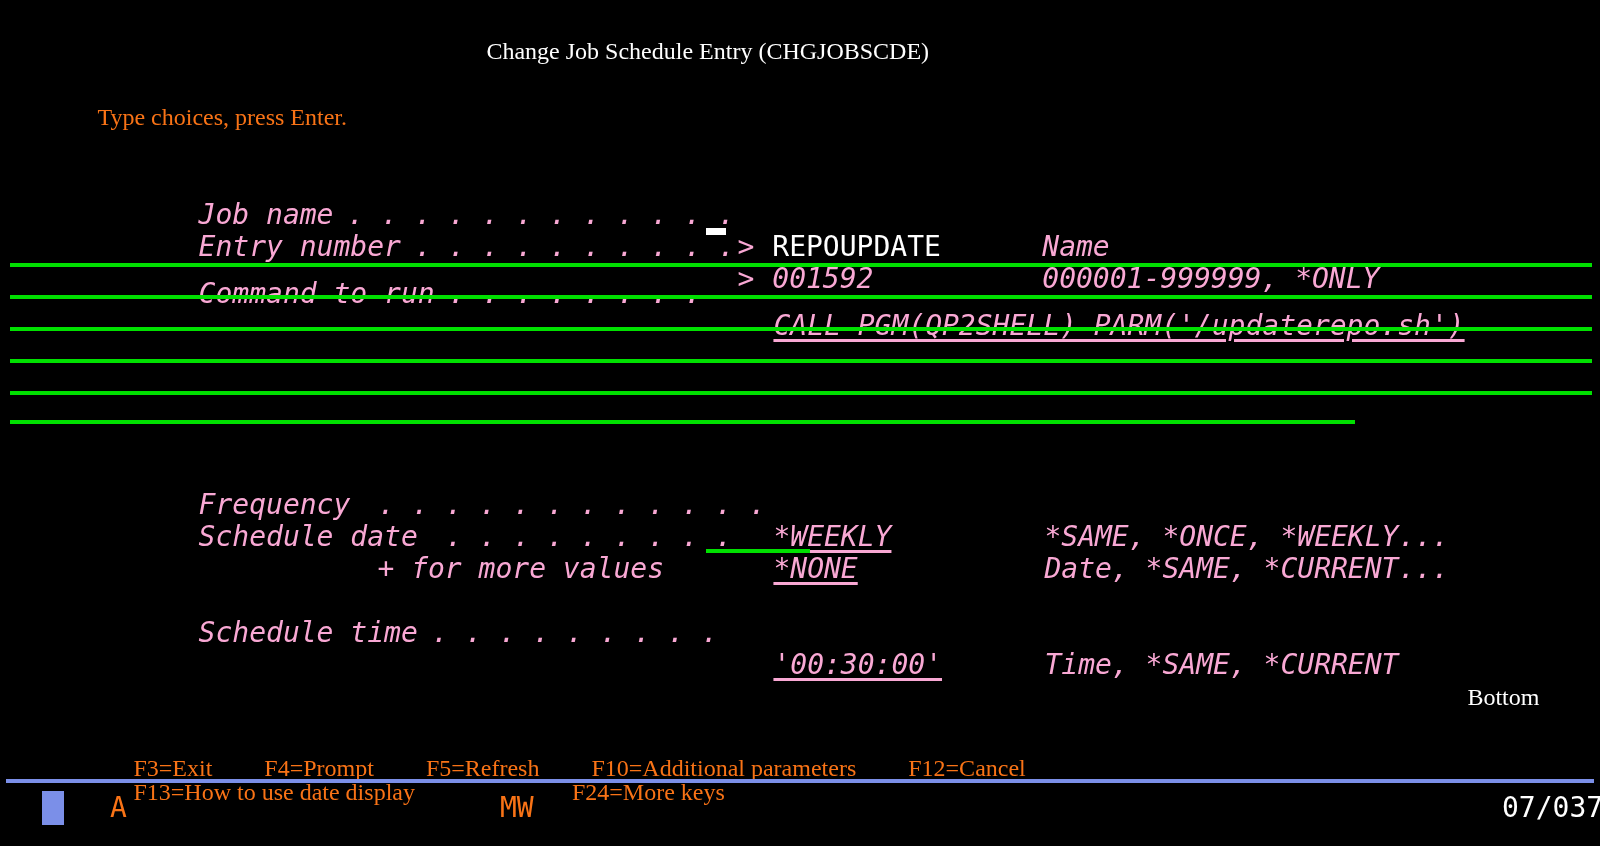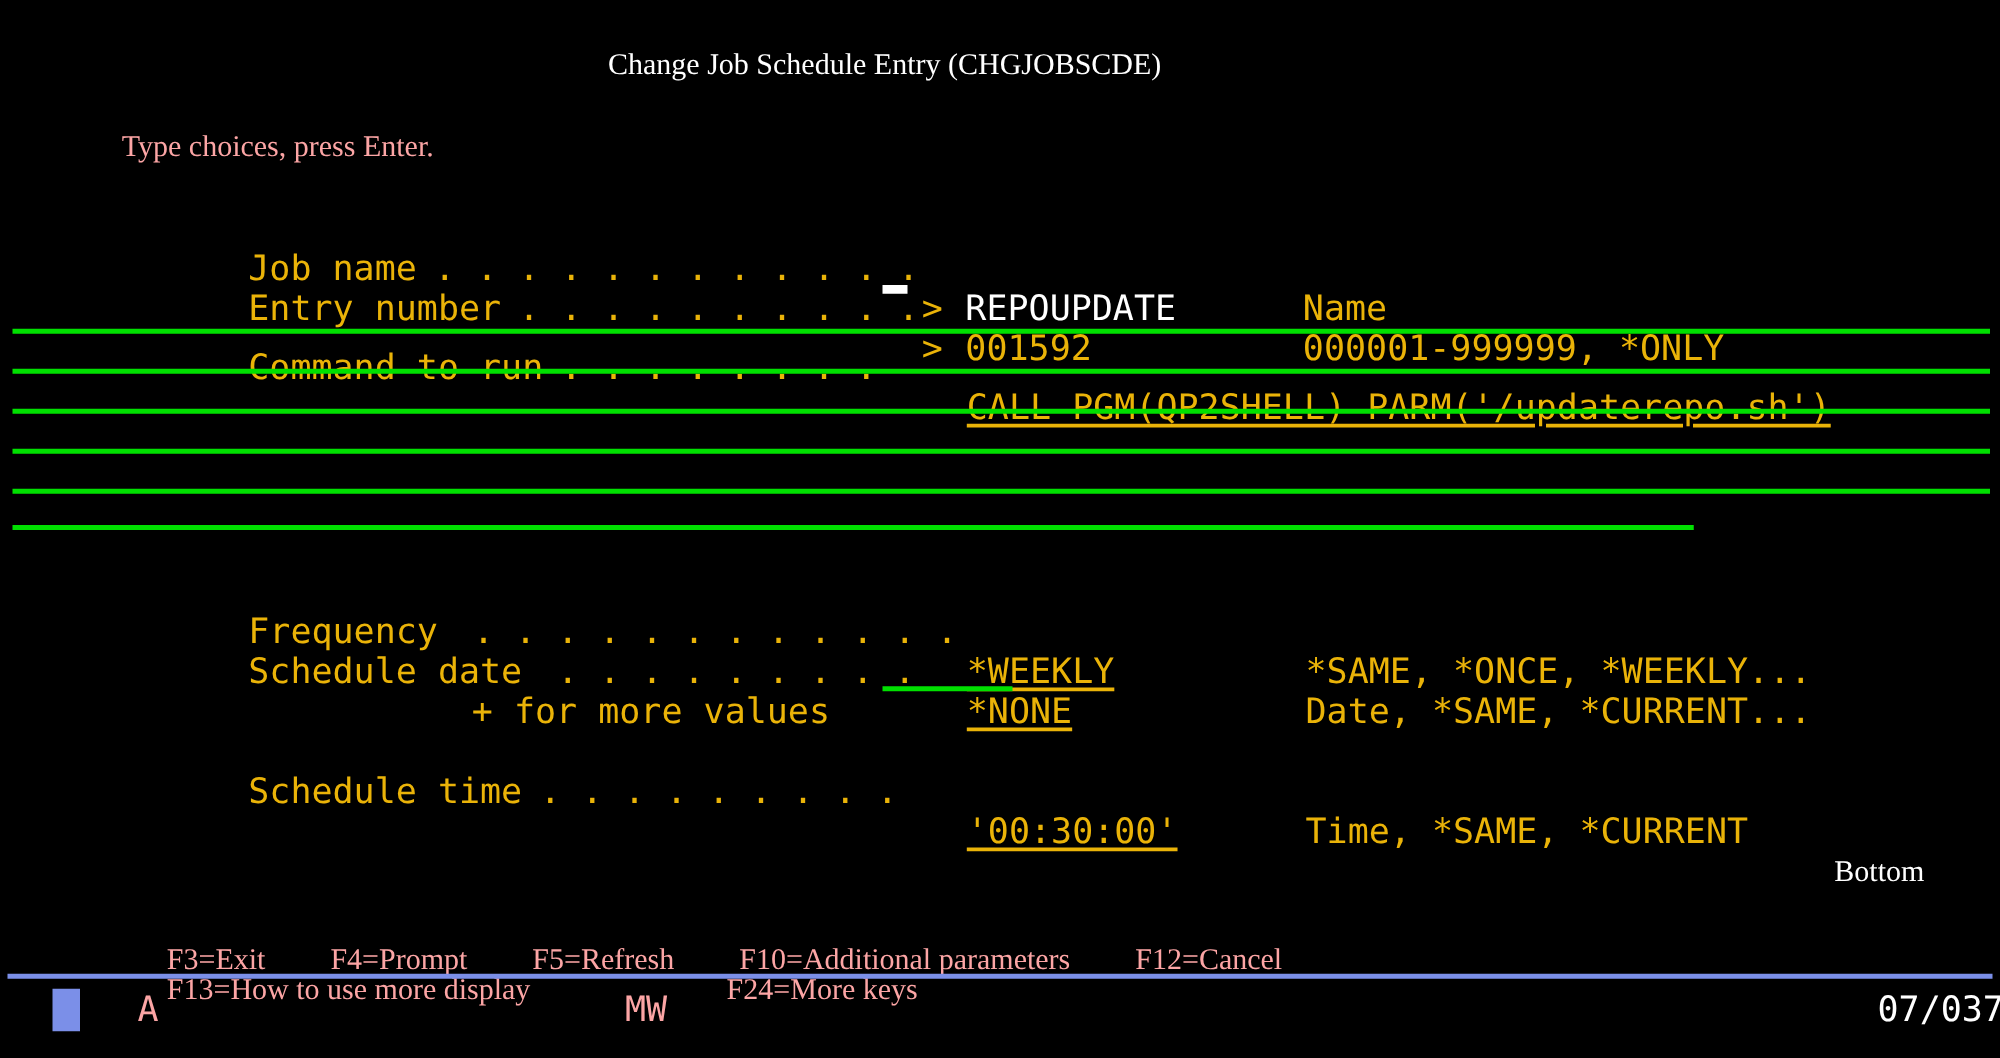--- a/index.html
+++ b/index.html
@@ -34,23 +34,23 @@
     letter-spacing: 0;
   }
 
   .grid {
     display: block;
     white-space: pre;
     font-family: Liberation Serif, serif;
     font-size: 24px;
   }
 
-  .green  { color: #eab308; }
+  .green  { color: #f9a8d4; font-style: italic; }
   .white  { color: #ffffff; }
-  .blue   { color: #fca5a5; }
+  .blue   { color: #f97316; }
 
   .ul { text-decoration: underline; text-decoration-thickness: 3px; text-underline-offset: 4px; }
 
   
   .fieldline {
     position: absolute;
     height: 4px;
     background: #00e000;
   }
 
@@ -158,21 +158,21 @@
     <span class="grid" style="display:inline-block; padding-left:1400px;">Bottom</span>
   </div>
 
   <div class="row blue" style="top:688px;">
     <span class="grid" style="display:inline-block; padding-left:30px;">
       <span>F3=Exit</span><span style="display:inline-block; width:52px;"></span><span>F4=Prompt</span><span style="display:inline-block; width:52px;"></span><span>F5=Refresh</span><span style="display:inline-block; width:52px;"></span><span>F10=Additional parameters</span><span style="display:inline-block; width:52px;"></span><span>F12=Cancel</span>
     </span>
   </div>
   <div class="row blue" style="top:712px;">
     <span class="grid" style="display:inline-block; padding-left:30px;">
-      <span>F13=How to use more display</span><span style="display:inline-block; width:157px;"></span><span>F24=More keys</span>
+      <span>F13=How to use date display</span><span style="display:inline-block; width:157px;"></span><span>F24=More keys</span>
     </span>
   </div>
 
   <div id="oia-rule"></div>
   <div id="oia">
     <span class="oia-cell blue" style="left:6px;">
       <span style="text-decoration:none;">M</span><span class="ul" style="text-decoration-thickness:3px;">A</span>
     </span>
     
     <span class="oia-cell blue" style="left:110px;">A</span>

